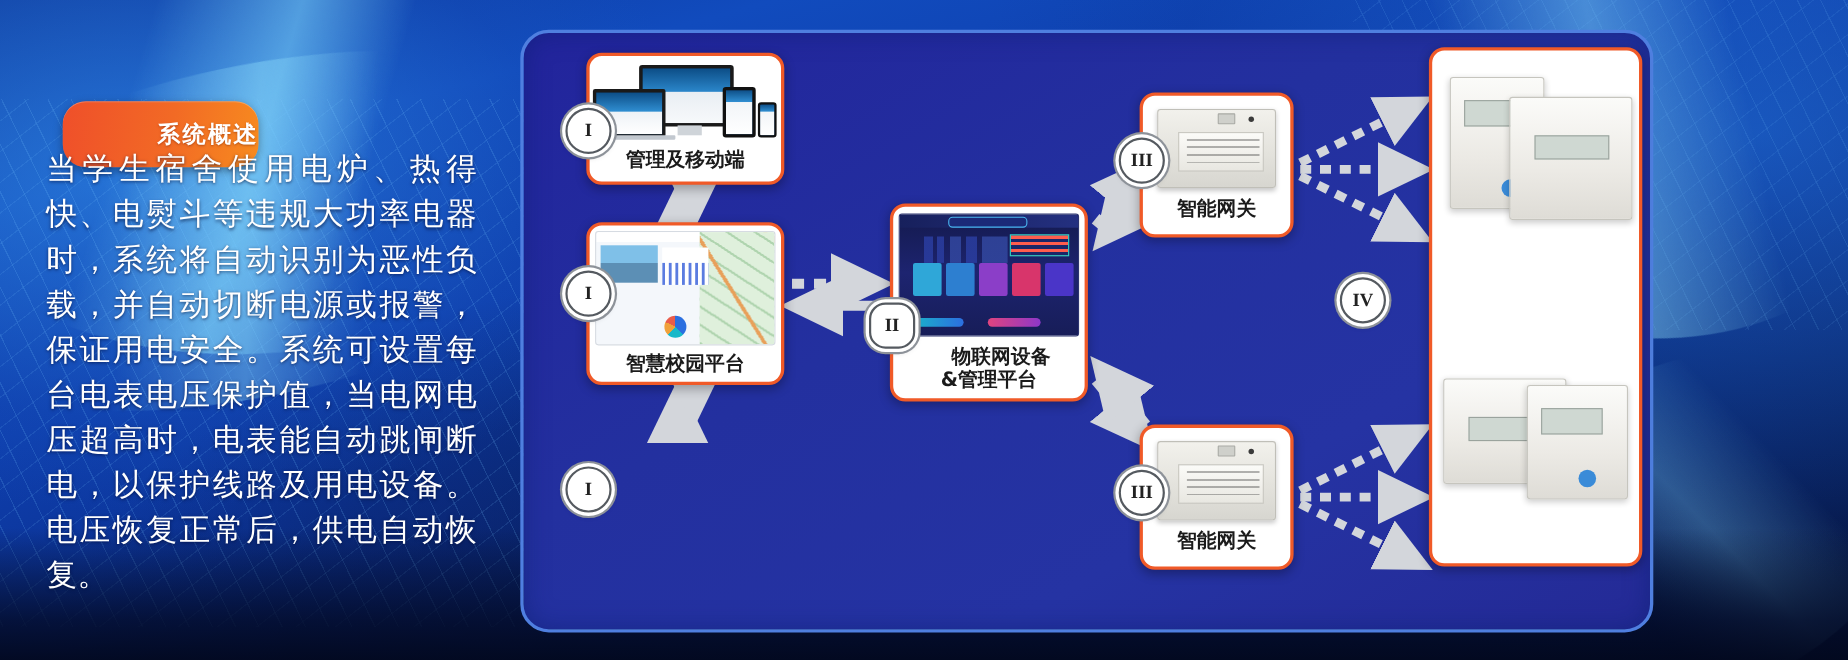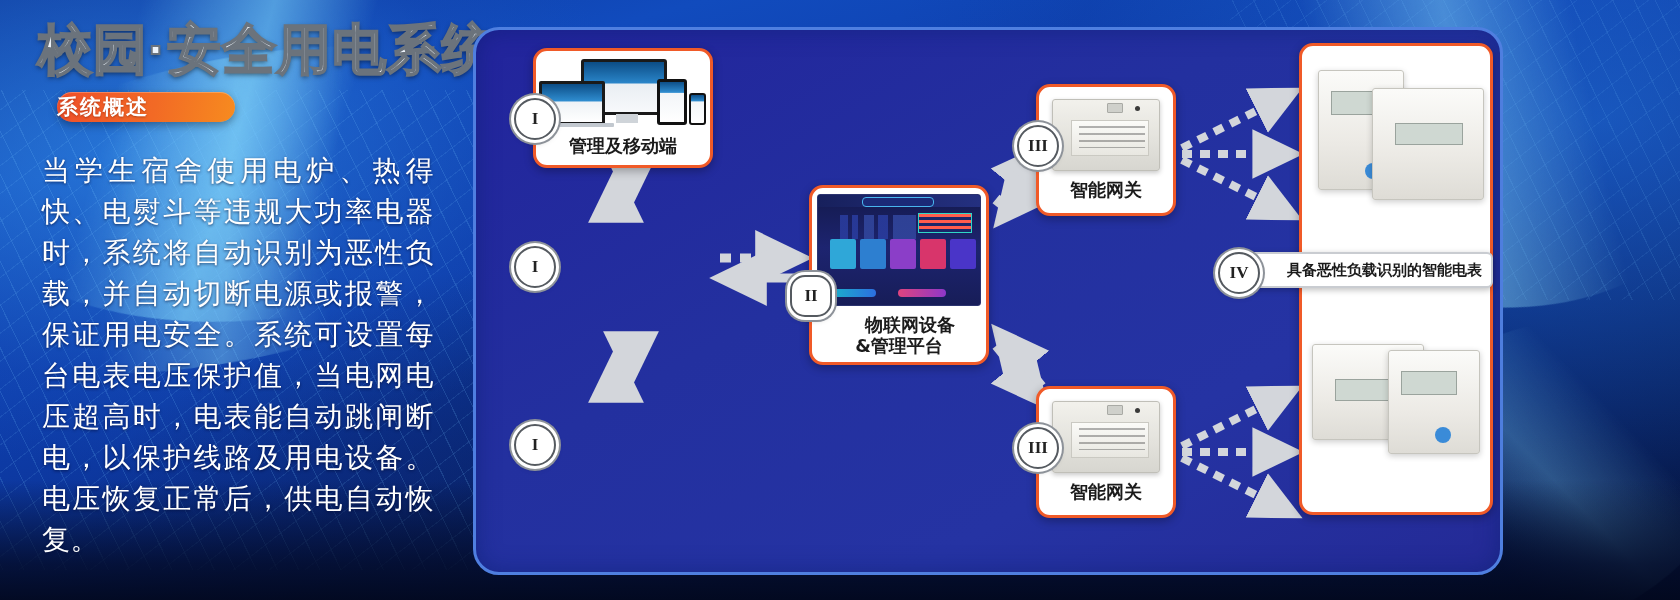--- a/index.html
+++ b/index.html
@@ -58,35 +58,35 @@
     position:absolute; left:38px; top:14px;
     font-size:54px; font-weight:bold; letter-spacing:1px;
     color:#eef4fb;
     -webkit-text-stroke: 2px #6b737c;
     text-shadow: 0 2px 5px rgba(0,0,0,0.55);
     white-space:nowrap;
     font-family:"Liberation Sans","DejaVu Sans",sans-serif;
   }
   #overview-badge {
     position:absolute; left:57px; top:92px;
-    width:178px; height:30px; border-radius:21px;
+    width:178px; height:60px; border-radius:21px;
     background: linear-gradient(100deg, #ef4f2a 0%, #f26a25 55%, #f78b1f 100%);
     box-shadow: 0 3px 9px rgba(0,0,0,0.35), inset 0 1px 0 rgba(255,255,255,0.25);
-    display:flex; align-items:center; justify-content:flex-start;
+    display:flex; align-items:center; justify-content:flex-end;
   }
   #overview-badge span {
     color:#ffffff; font-size:21px; font-weight:bold; letter-spacing:2px;
     text-shadow: 0 1px 2px rgba(120,30,0,0.5);
   }
   #overview-body {
-    position:absolute; left:42px; top:150px; width:392px;
+    position:absolute; left:42px; top:136px; width:392px;
     color:#ffffff; font-size:28px; line-height:41px;
     letter-spacing:0.5px; text-align:justify;
     text-shadow: 0 1px 3px rgba(0,10,50,0.7);
-    font-family:Liberation Sans, sans-serif;
+    font-family:Liberation Mono, monospace;
   }
 
   
   #diagram-panel {
     position:absolute; left:473px; top:27px; width:1030px; height:548px;
     border-radius:26px;
     background: linear-gradient(150deg, #22249c 0%, #23309f 40%, #2533a3 70%, #242a96 100%);
     border: 3px solid #4f7fe0;
     box-shadow: 0 0 22px rgba(10,30,110,0.5) inset;
   }
@@ -278,21 +278,20 @@
 
   <div class="bg-swoosh" id="sw1"></div>
   <div class="bg-swoosh" id="sw2"></div>
   <div class="bg-swoosh" id="sw3"></div>
   <div class="bg-swoosh" id="sw4"></div>
   <div class="bg-mesh" id="mesh-left"></div>
   <div class="bg-mesh" id="mesh-right"></div>
   <div class="bg-darkband"></div>
 
   <div id="left-col">
-    <div id="page-title">校园·安全用电系统</div>
 
     <div id="overview-badge">
       <span>系统概述</span>
     </div>
 
     <div id="overview-body">当学生宿舍使用电炉、热得快、电熨斗等违规大功率电器时，系统将自动识别为恶性负载，并自动切断电源或报警，保证用电安全。系统可设置每台电表电压保护值，当电网电压超高时，电表能自动跳闸断电，以保护线路及用电设备。电压恢复正常后，供电自动恢复。</div>
   </div>
 
   <div id="diagram-panel">
 
@@ -334,20 +333,27 @@
       <div class="thumb" style="width:172px;height:78px;margin-top:6px;">
         <div class="mon-big"></div>
         <div class="mon-lap"></div>
         <div class="mon-tab"></div>
         <div class="mon-phone"></div>
       </div>
       <div class="card-label">管理及移动端</div>
     </div>
     <div class="roman" style="left:38px; top:68px;">I</div>
 
+    <div class="card" id="node-campus">
+      <div class="campus-shot">
+        <div class="campus-bars"></div>
+        <div class="campus-pie"></div>
+      </div>
+      <div class="card-label" style="margin-top:6px;">智慧校园平台</div>
+    </div>
     <div class="roman" style="left:38px; top:216px;">I</div>
 
     <div class="roman" style="left:38px; top:394px;">I</div>
 
     <div class="card" id="node-iot">
       <div class="iot-shot">
         <div class="top-bar"></div>
         <div class="iot-skyline"></div>
         <div class="iot-alert"></div>
         <div class="iot-tiles">
@@ -399,19 +405,16 @@
         <div class="meter meter-v2" style="position:absolute;left:10px;top:298px;">
           <span class="screen"></span>
         </div>
         <div class="meter meter-v1" style="position:absolute;right:10px;top:304px;height:104px;width:92px;">
           <span class="screen"></span>
           <span class="btn"></span>
         </div>
       </div>
     </div>
 
-    <div id="label-meter-note">
-      <span class="card-label">具备恶性负载识别的智能电表</span>
-    </div>
     <div class="roman" style="left:742px; top:222px;">IV</div>
 
   </div>
 </div>
 
 </body></html>

